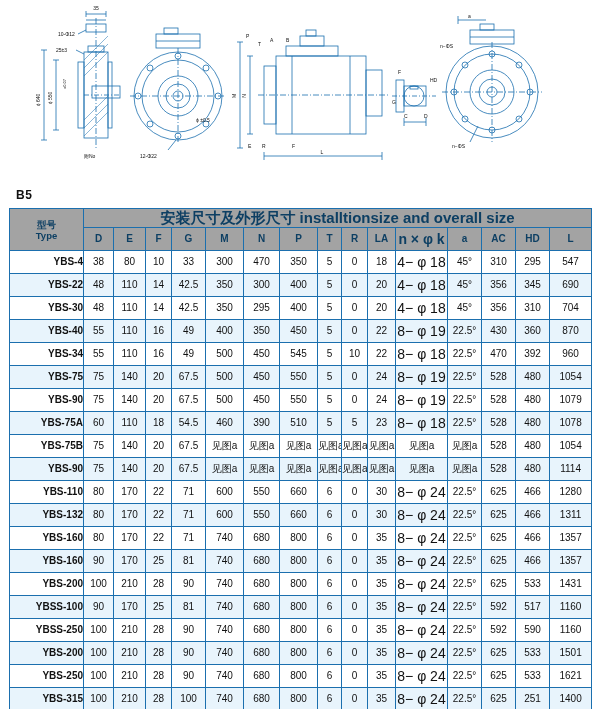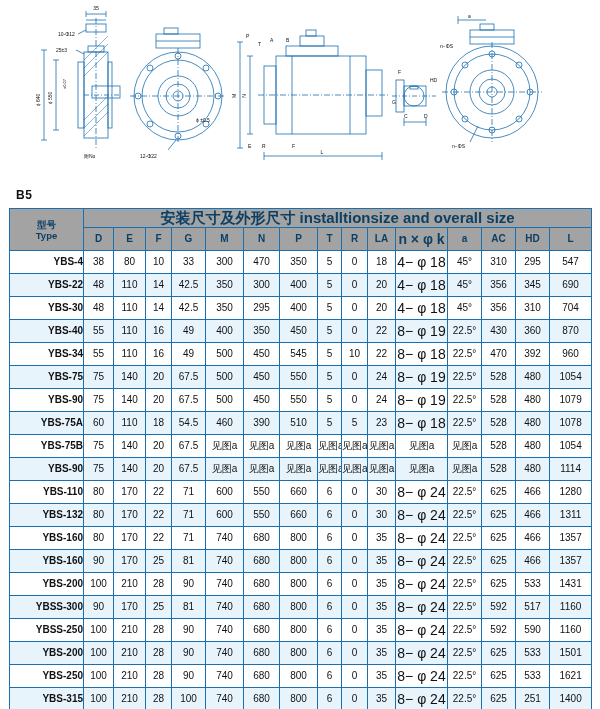--- a/index.html
+++ b/index.html
@@ -526,21 +526,21 @@
             <td>6</td>
             <td>0</td>
             <td>35</td>
             <td class="small">8− φ 24</td>
             <td>22.5°</td>
             <td>625</td>
             <td>533</td>
             <td>1431</td>
           </tr>
           <tr>
-            <td class="type">YBSS-300</td>
+            <td class="type">YBSS-100</td>
             <td>90</td>
             <td>170</td>
             <td>25</td>
             <td>81</td>
             <td>740</td>
             <td>680</td>
             <td>800</td>
             <td>6</td>
             <td>0</td>
             <td>35</td>

